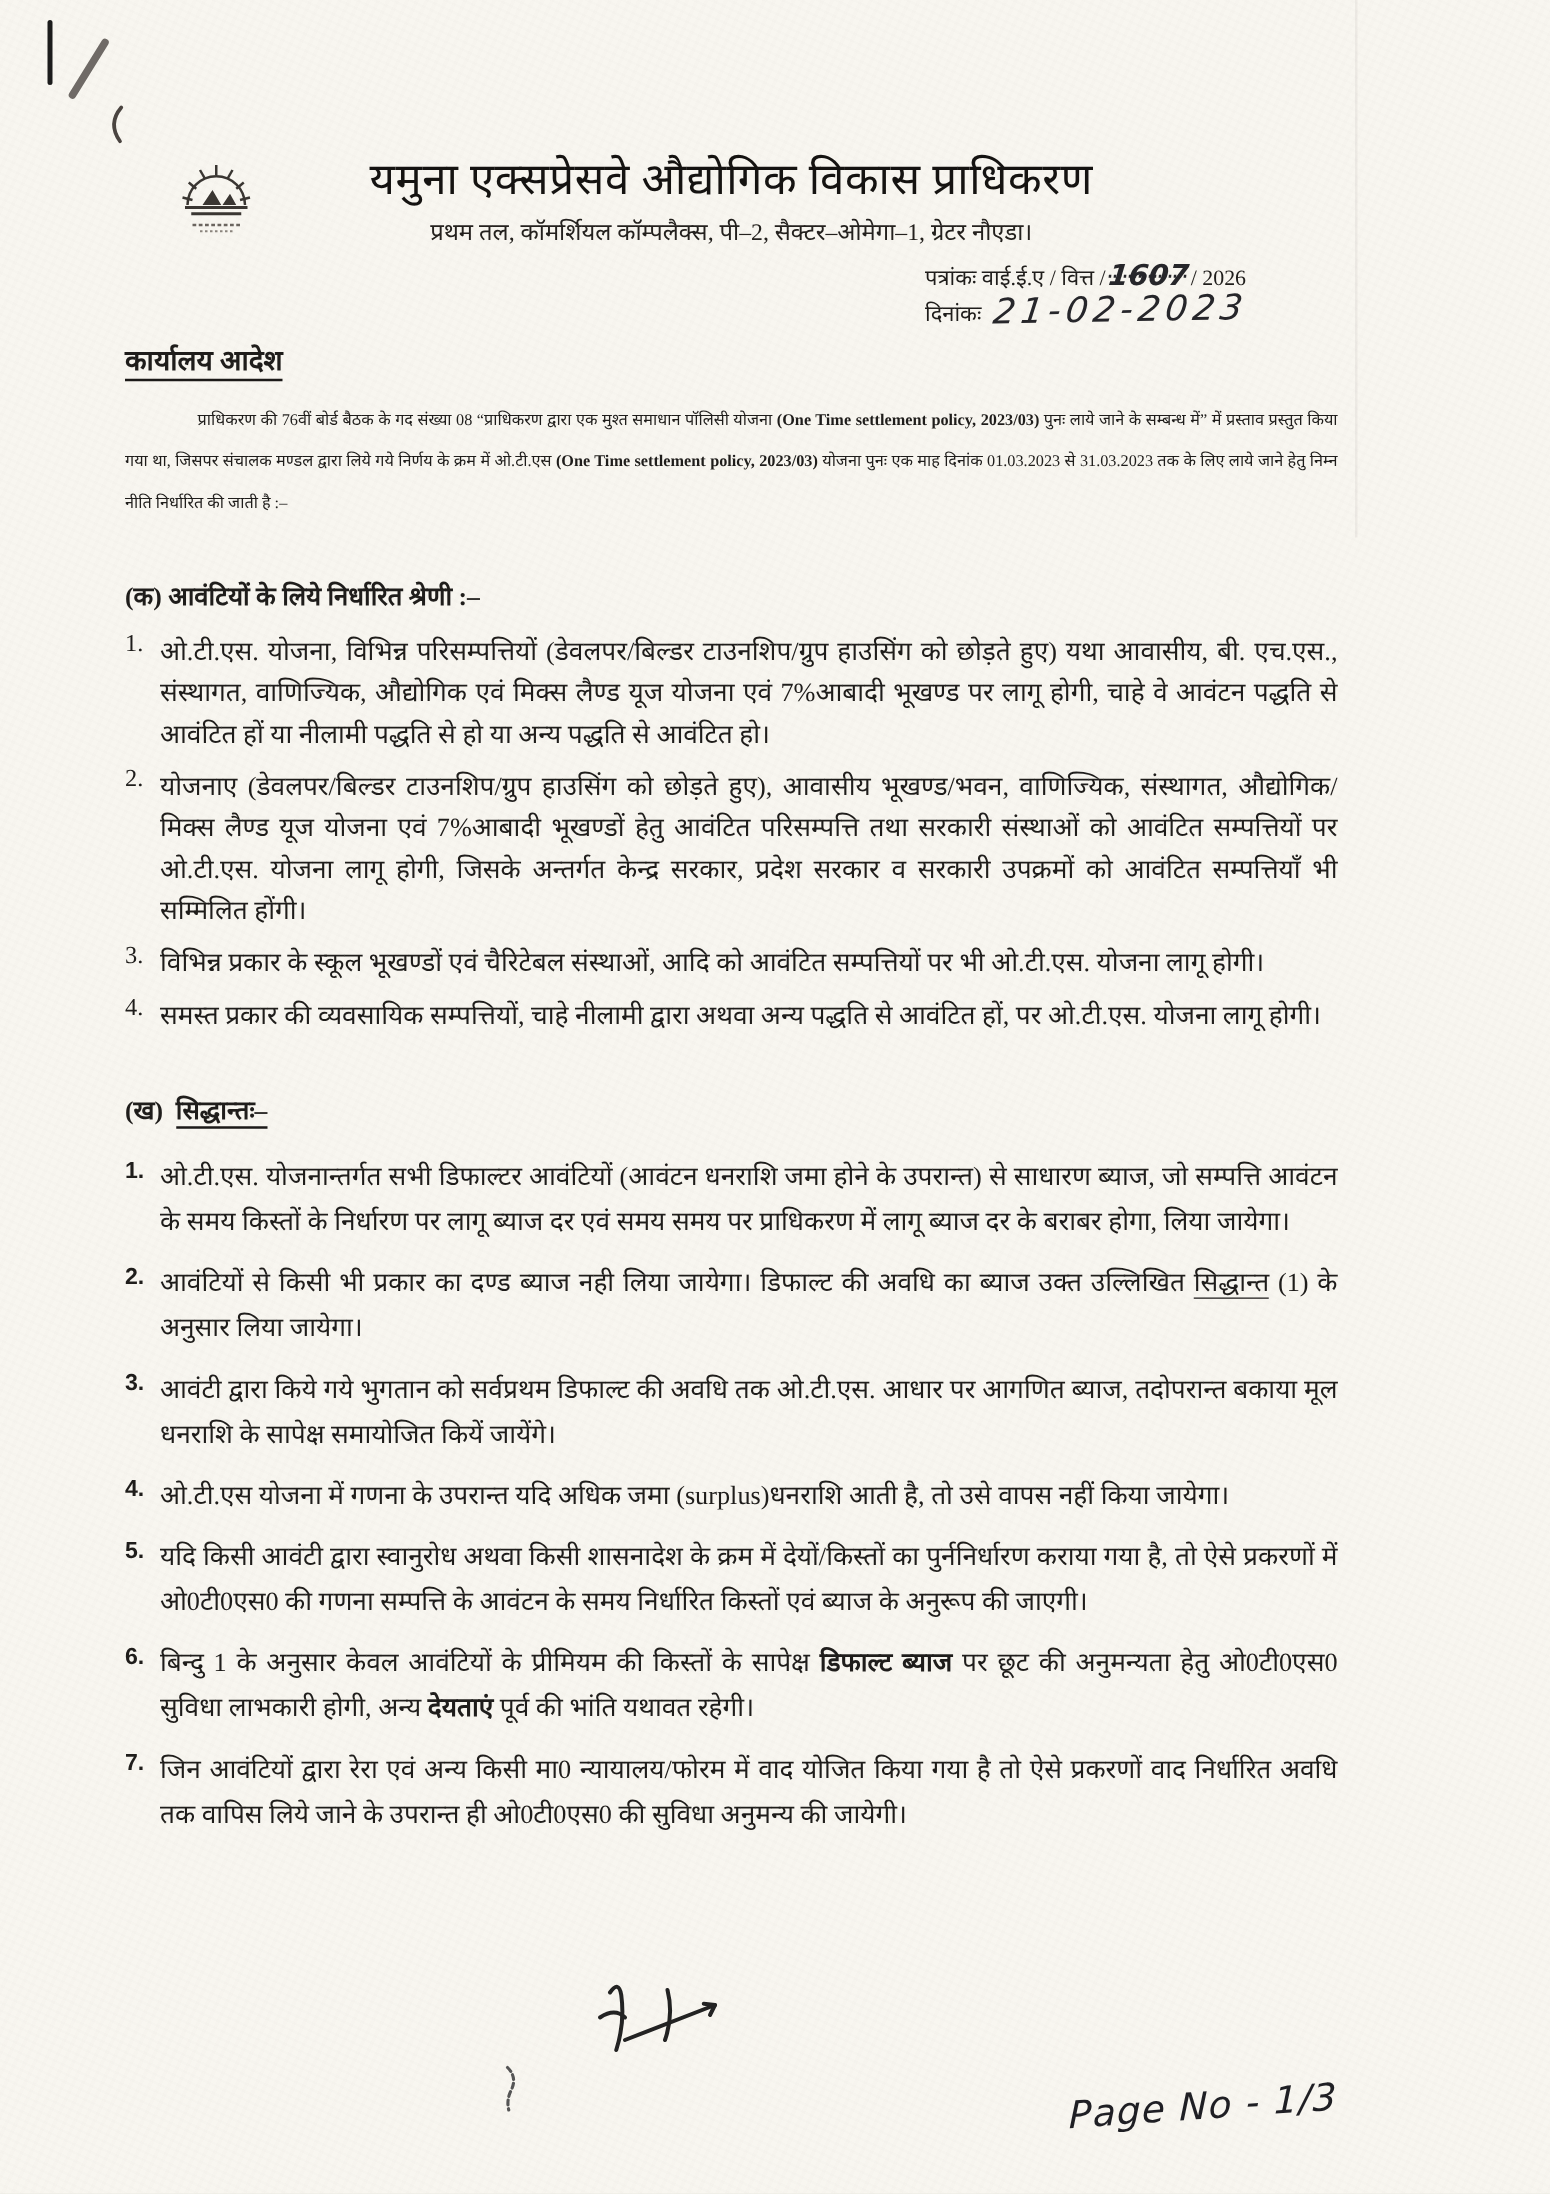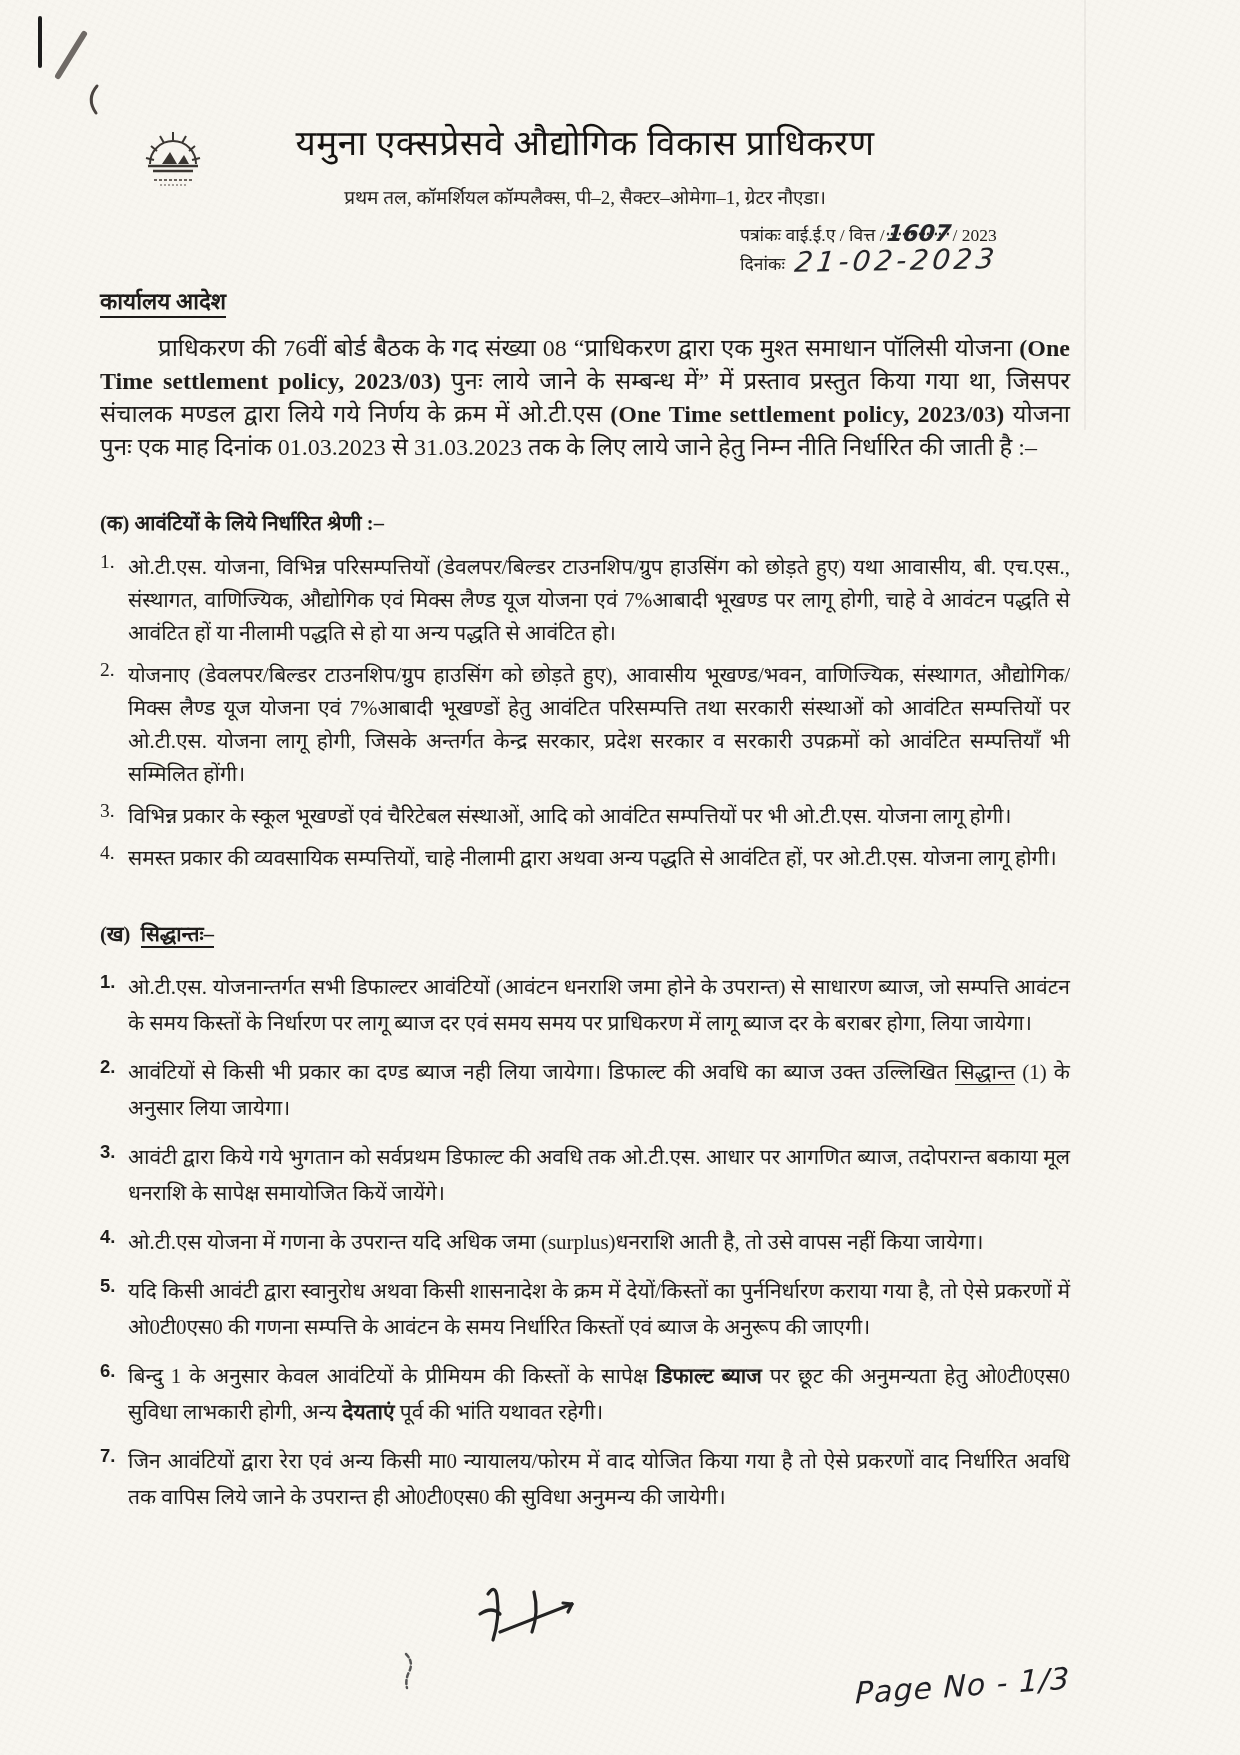--- a/index.html
+++ b/index.html
@@ -14,30 +14,30 @@
     overflow:hidden;
     font-family:"Liberation Serif","DejaVu Serif",serif;
     color:#1f1d1b;
   }
   .crease{position:absolute;left:1084px;top:0;width:2px;height:430px;background:rgba(60,50,50,0.06);}
   .content{position:absolute;left:100px;top:118px;width:970px;}
 
   
   .logo{position:absolute;left:38px;top:6px;}
   h1.authority{margin:0;text-align:center;font-size:35px;font-weight:normal;letter-spacing:0.5px;color:#151311;}
-  .address{text-align:center;font-size:19px;margin-top:19px;color:#24211e;}
+  .address{text-align:center;font-size:19px;margin-top:7px;color:#24211e;}
   .refblock{margin-left:640px;margin-top:10px;font-size:17.5px;line-height:26px;white-space:nowrap;}
   .hand{font-family:"DejaVu Sans",sans-serif;font-style:italic;color:#26262a;}
   .ref-num{font-size:23px;font-weight:bold;text-decoration:line-through;text-decoration-style:dotted;transform:skewX(-6deg);display:inline-block;padding:0 2px;}
   .date-hand{font-size:28px;letter-spacing:4px;transform:skewX(-8deg) rotate(-1deg);display:inline-block;margin-left:10px;}
 
   
   h2.doc-title{margin:8px 0 0 0;text-align:left;font-size:22.5px;font-weight:bold;}
   h2.doc-title span{border-bottom:2px solid #1c1a18;padding-bottom:2px;}
-  p.intro{margin:16px 0 0 0;font-size:24px;line-height:33px;text-align:justify;text-indent:58px;}
+  p.intro{margin:16px 0 0 0;font-size:13px;line-height:33px;text-align:justify;text-indent:58px;}
   .latin-bold{font-weight:bold;}
   h3.sec{margin:44px 0 0 0;font-size:20.5px;font-weight:bold;}
   h3.sec .und{border-bottom:2px solid #1c1a18;padding-bottom:1px;text-align:center;}
 
   .list{margin-top:15px;}
   .li{display:flex;margin-bottom:9px;}
   .li .n{flex:0 0 28px;font-size:19.5px;padding-top:0;}
   .li .t{flex:1;font-size:21px;line-height:33px;text-align:justify;}
   .list-b{margin-top:22px;}
   .list-b .li{margin-bottom:13px;}
@@ -85,21 +85,21 @@
       <path d="M24,40 l8,-12 l7,12 z M40,40 l6,-9 l5,9 z" fill="#3a3632"></path>
       <line x1="16" y1="56" x2="54" y2="56" stroke="#6b655f" stroke-width="2" stroke-dasharray="3 2"></line>
       <line x1="22" y1="61" x2="48" y2="61" stroke="#8a847d" stroke-width="1.5" stroke-dasharray="2 2"></line>
     </svg>
 
     <h1 class="authority">यमुना एक्सप्रेसवे औद्योगिक विकास प्राधिकरण</h1>
     <div class="address">प्रथम तल, कॉमर्शियल कॉम्पलैक्स, पी–2, सैक्टर–ओमेगा–1, ग्रेटर नौएडा।</div>
 
     <div class="refblock">
       <div>
-        <span>पत्रांकः वाई.ई.ए / वित्त /</span><span class="hand ref-num">1607</span><span>/ 2023</span>
+        <span>पत्रांकः वाई.ई.ए / वित्त /</span><span class="hand ref-num">1607</span><span>/ 2026</span>
       </div>
       <div>
         <span>दिनांकः</span><span class="hand date-hand">21-02-2023</span>
       </div>
     </div>
 
     <h2 class="doc-title"><span>कार्यालय आदेश</span></h2>
 
     <p class="intro"><span>प्राधिकरण की 76वीं बोर्ड बैठक के गद संख्या 08 “प्राधिकरण द्वारा एक मुश्त समाधान पॉलिसी योजना </span><span class="latin-bold">(One Time settlement policy, 2023/03)</span><span> पुनः लाये जाने के सम्बन्ध में” में प्रस्ताव प्रस्तुत किया गया था, जिसपर संचालक मण्डल द्वारा लिये गये निर्णय के क्रम में ओ.टी.एस </span><span class="latin-bold">(One Time settlement policy, 2023/03)</span><span> योजना पुनः एक माह दिनांक 01.03.2023 से 31.03.2023 तक के लिए लाये जाने हेतु निम्न नीति निर्धारित की जाती है :–</span></p>
 

